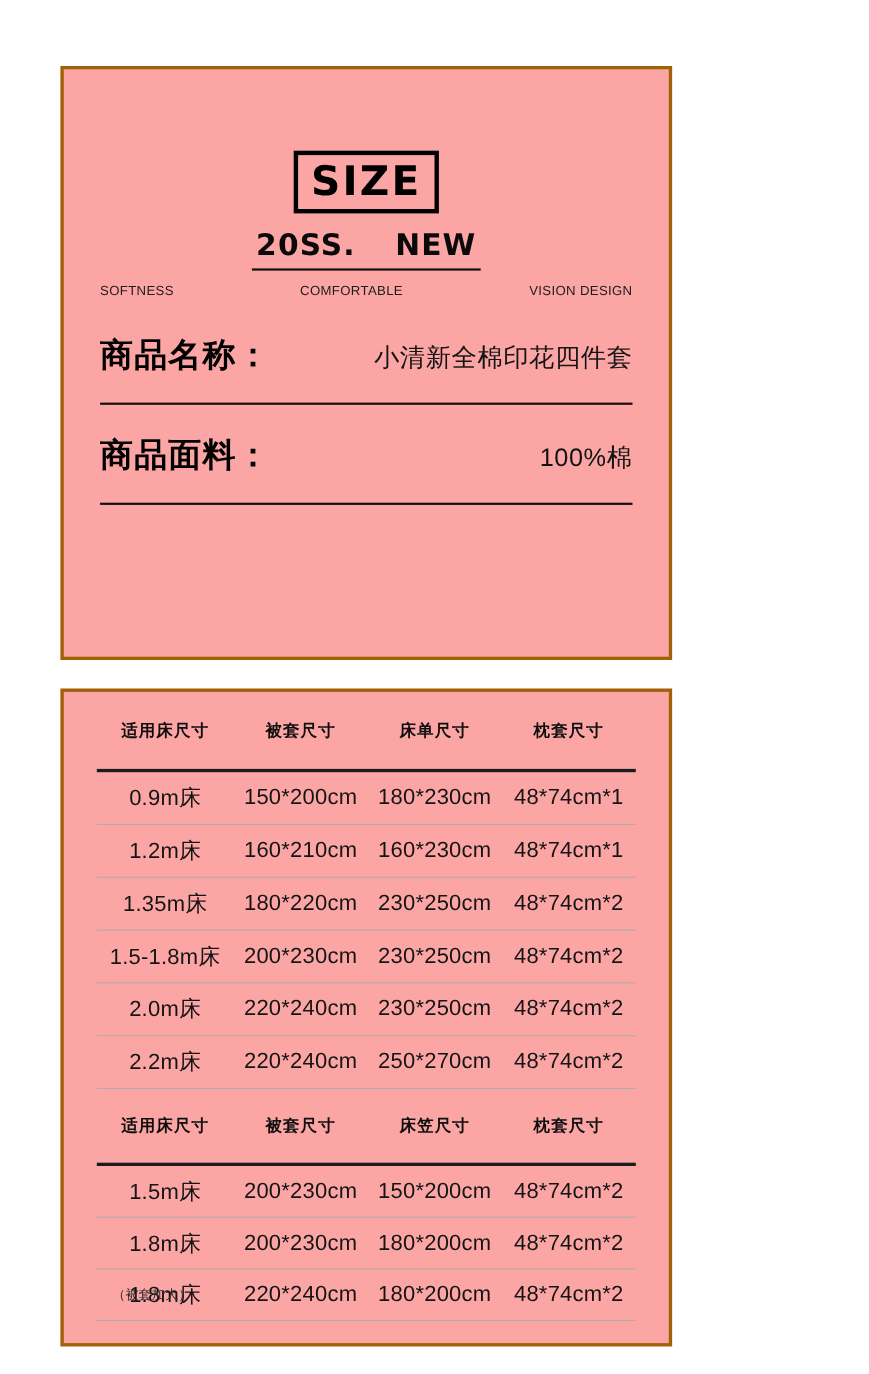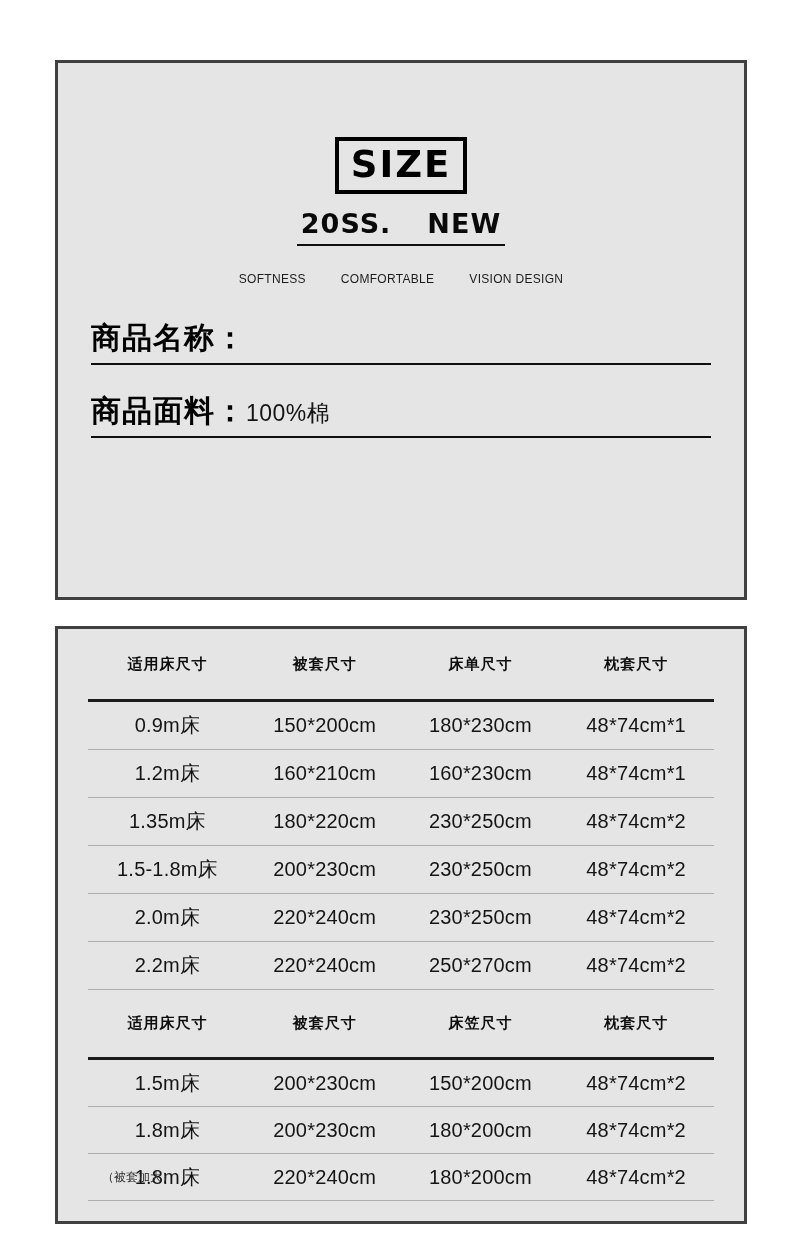--- a/index.html
+++ b/index.html
@@ -3,22 +3,22 @@
 <meta charset="utf-8">
 <style>
   * { margin:0; padding:0; box-sizing:border-box; }
   html,body { background:#ffffff; }
   body {
     width:790px; height:1249px; position:relative;
     font-family:"Liberation Sans","DejaVu Sans",sans-serif;
     color:#111;
   }
   .box {
-    position:absolute; left:55px; width:692px;
-    border:3px solid #404040; background:#e5e5e5;
+    position:absolute; left:55px; width:556px;
+    border:3px solid #a16207; background:#fca5a5;
   }
   .box-top { top:60px; height:540px; overflow:hidden; }
   .box-table { top:626px; height:598px; padding:0 30px; overflow:hidden; }
 
   
   .logo-box {
     margin:74px auto 0; width:-moz-fit-content; width:fit-content;
     border:4px solid #000; padding:2px 12px 4px;
   }
   .logo-box span {
@@ -32,29 +32,29 @@
   .season-line { margin-top:14px; display:flex; justify-content:center; }
   .season-inner {
     display:inline-flex; gap:36px; border-bottom:2px solid #101010;
     padding:0 4px 5px;
   }
   .season-inner span {
     font-size:27px; font-weight:900; letter-spacing:1px; color:#0a0a0a;
     font-family:"DejaVu Sans","Liberation Sans",sans-serif;
   }
   .features {
-    margin-top:26px; padding:0 33px; display:flex;
-    justify-content:center; font-size:12px; color:#1c1c1c;
+    margin-top:11px; padding:0 33px; display:flex;
+    justify-content:space-between; font-size:12px; color:#1c1c1c;
     letter-spacing:.3px;
     gap:35px;
   }
   .product-rows { margin-top:32px; padding:0 33px; }
   .p-row {
-    display:flex; align-items:flex-end;
-    border-bottom:2px solid #0f0f0f; padding-bottom:4px; margin-top:26px;
+    display:flex; justify-content:space-between; align-items:flex-end;
+    border-bottom:2px solid #0f0f0f; padding-bottom:22px; margin-top:26px;
   }
   .p-row:first-child { margin-top:0; }
   .p-label { font-size:30px; font-weight:700; color:#000; letter-spacing:1px; }
   .p-value { font-size:23px; color:#141414; padding-bottom:3px; letter-spacing:.5px; }
 
   
   .t-head {
     display:grid; grid-template-columns:1.02fr 1fr 1fr 1fr;
     align-items:center; height:73px; border-bottom:3px solid #1b1b1b;
   }
@@ -90,20 +90,21 @@
       </span>
     </div>
     <div class="features" id="features">
         <span>SOFTNESS</span>
         <span>COMFORTABLE</span>
         <span>VISION DESIGN</span>
       </div>
     <div class="product-rows" id="product-rows">
         <div class="p-row">
           <span class="p-label">商品名称：</span>
+          <span class="p-value">小清新全棉印花四件套</span>
         </div>
         <div class="p-row">
           <span class="p-label">商品面料：</span>
           <span class="p-value">100%棉</span>
         </div>
       </div>
   </section>
 
   <section class="box box-table">
     <div id="tables">

